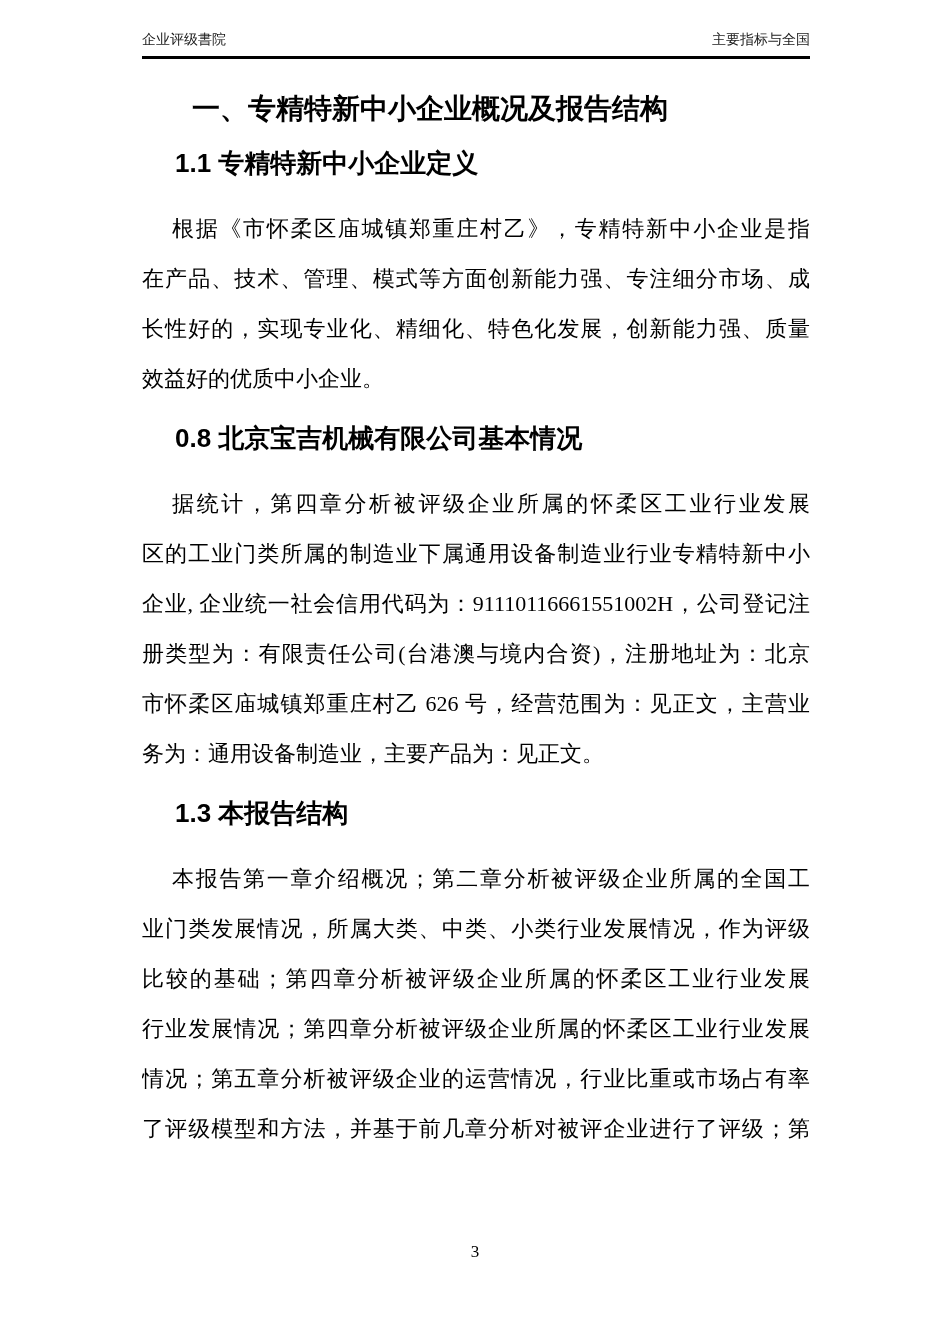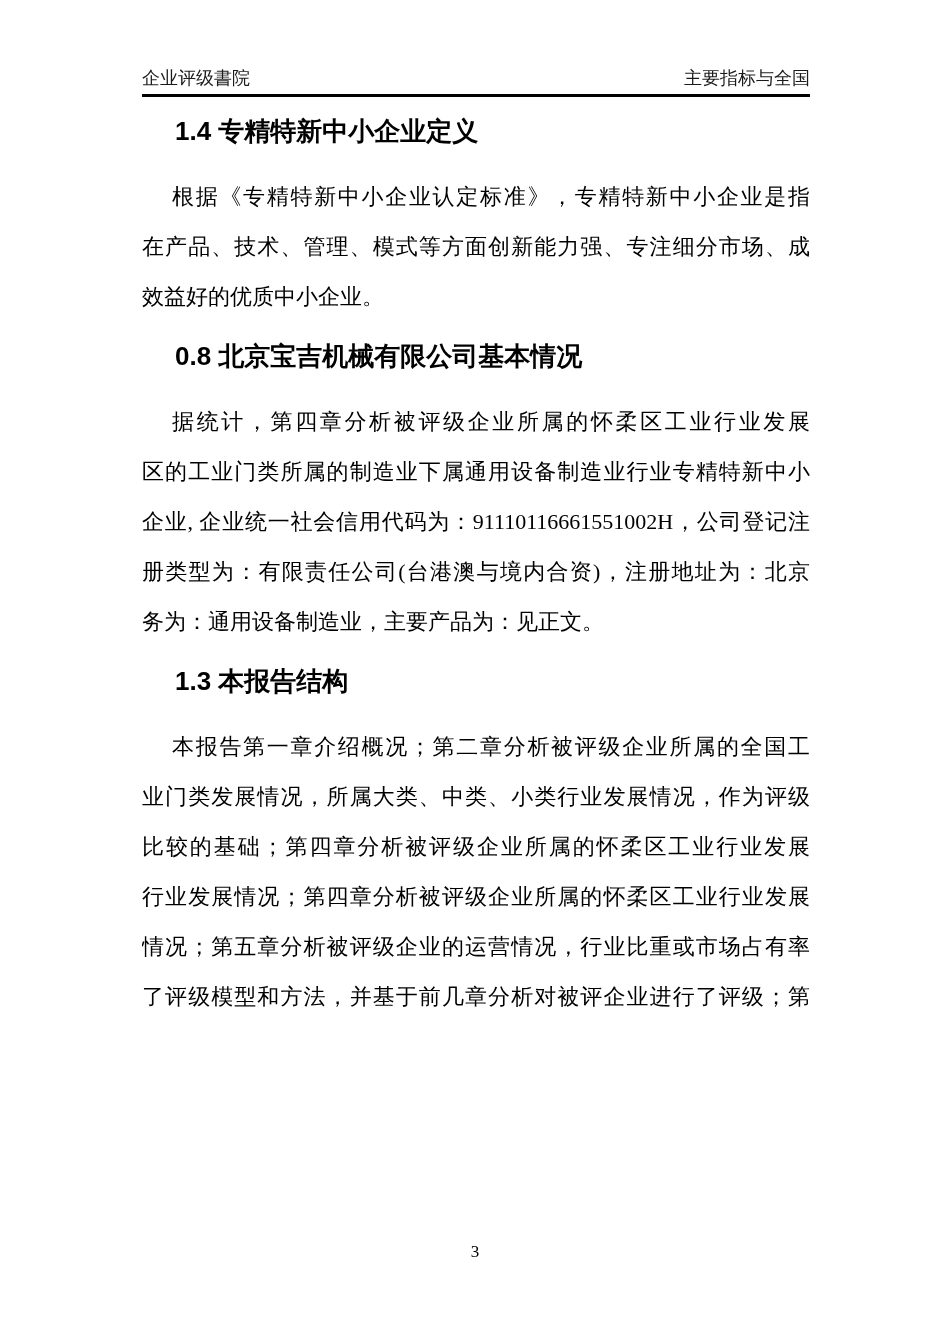--- a/index.html
+++ b/index.html
@@ -17,24 +17,24 @@
   }
   .content {
     margin-left: 142px;
     margin-right: 140px; 
   }
   
   .header {
     display: flex;
     justify-content: space-between;
     align-items: flex-end;
-    padding-top: 68px;
+    padding-top: 30px;
     padding-bottom: 6px;
     border-bottom: 3px solid #000000;
-    font-size: 18px;
+    font-size: 14px;
     line-height: 20px;
     color: #1a1a1a;
   }
   
   .title {
     margin: 30px 0 0 50px;
     font-family: "Liberation Sans", "DejaVu Sans", sans-serif;
     font-weight: bold;
     font-size: 28px;
     line-height: 40px;
@@ -79,37 +79,40 @@
 </head>
 <body>
 
 <div class="content">
 
   <div class="header">
     <span>企业评级書院</span>
     <span>主要指标与全国</span>
   </div>
 
+  <h1 class="title">一、专精特新中小企业概况及报告结构</h1>
 
   <div id="sections">
       <section>
-        <h2 class="sec-heading">1.4 专精特新中小企业定义</h2>
+        <h2 class="sec-heading">1.1 专精特新中小企业定义</h2>
         <div class="para">
-          <div class="line indent">根据《专精特新中小企业认定标准》，专精特新中小企业是指</div>
+          <div class="line indent">根据《市怀柔区庙城镇郑重庄村乙》，专精特新中小企业是指</div>
           <div class="line">在产品、技术、管理、模式等方面创新能力强、专注细分市场、成</div>
+          <div class="line">长性好的，实现专业化、精细化、特色化发展，创新能力强、质量</div>
           <div class="line last">效益好的优质中小企业。</div>
         </div>
       </section>
       <section>
         <h2 class="sec-heading">0.8 北京宝吉机械有限公司基本情况</h2>
         <div class="para">
           <div class="line indent">据统计，第四章分析被评级企业所属的怀柔区工业行业发展</div>
           <div class="line">区的工业门类所属的制造业下属通用设备制造业行业专精特新中小</div>
           <div class="line">企业, 企业统一社会信用代码为：91110116661551002H，公司登记注</div>
           <div class="line">册类型为：有限责任公司(台港澳与境内合资)，注册地址为：北京</div>
+          <div class="line">市怀柔区庙城镇郑重庄村乙 626 号，经营范围为：见正文，主营业</div>
           <div class="line last">务为：通用设备制造业，主要产品为：见正文。</div>
         </div>
       </section>
       <section>
         <h2 class="sec-heading">1.3 本报告结构</h2>
         <div class="para">
           <div class="line indent">本报告第一章介绍概况；第二章分析被评级企业所属的全国工</div>
           <div class="line">业门类发展情况，所属大类、中类、小类行业发展情况，作为评级</div>
           <div class="line">比较的基础；第四章分析被评级企业所属的怀柔区工业行业发展</div>
           <div class="line">行业发展情况；第四章分析被评级企业所属的怀柔区工业行业发展</div>

